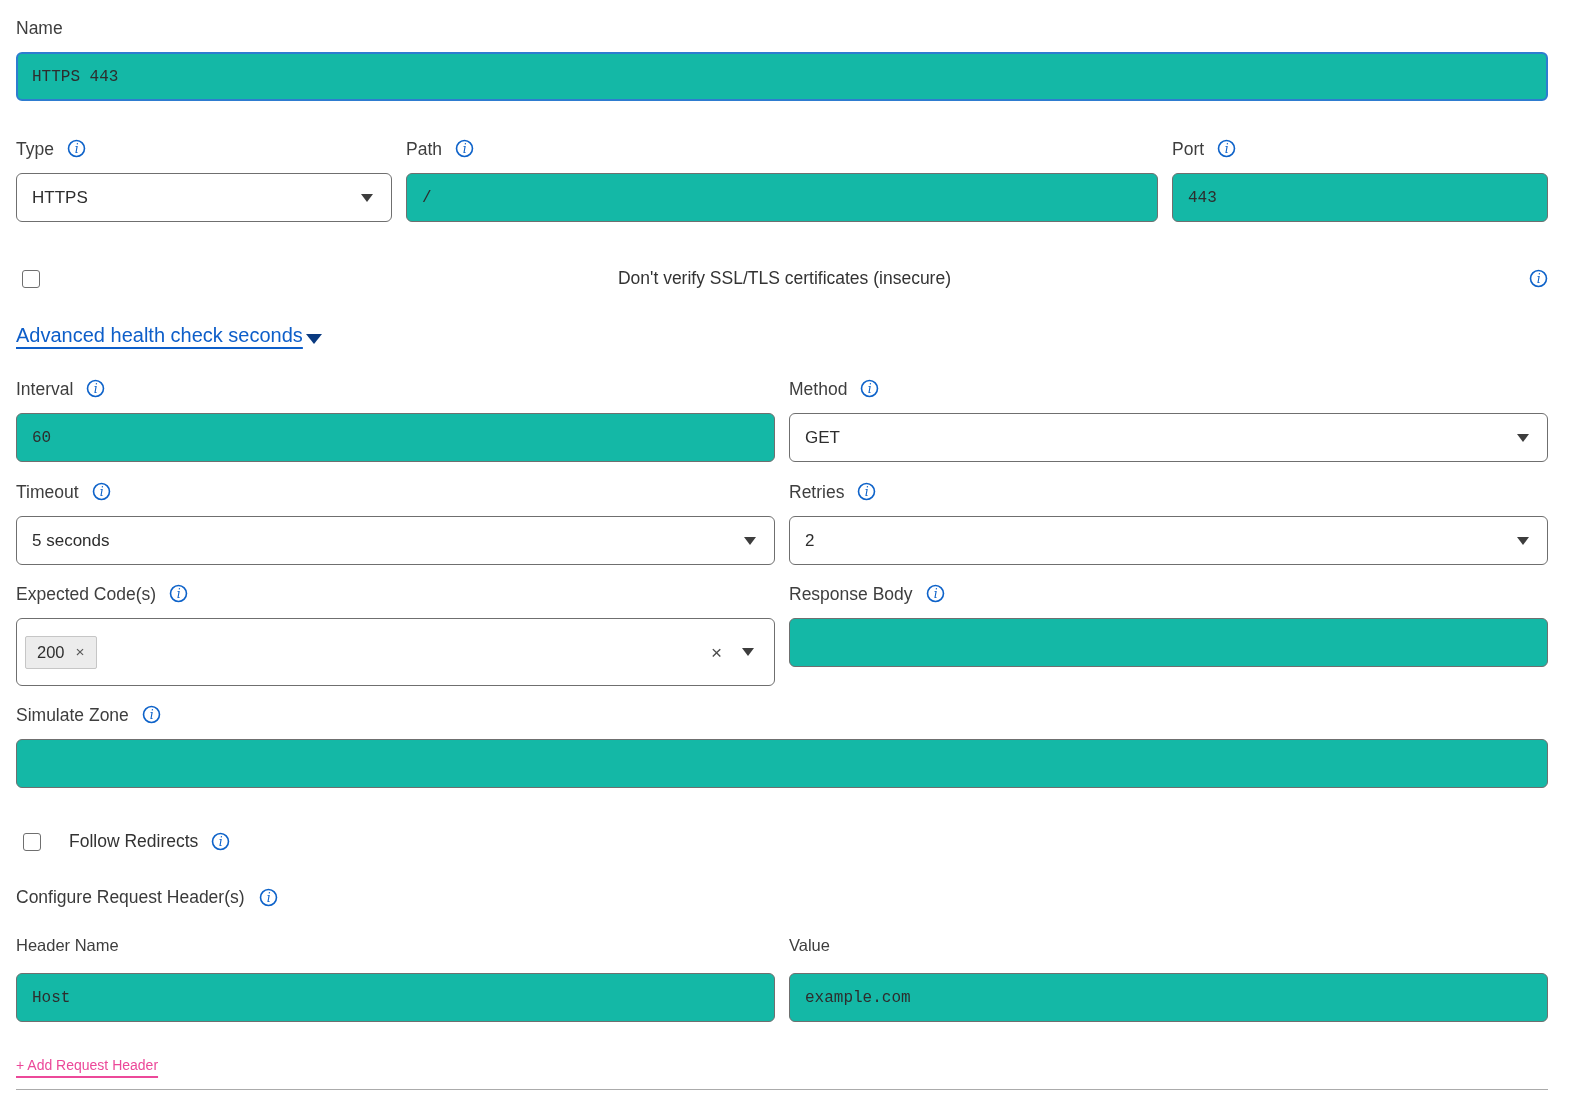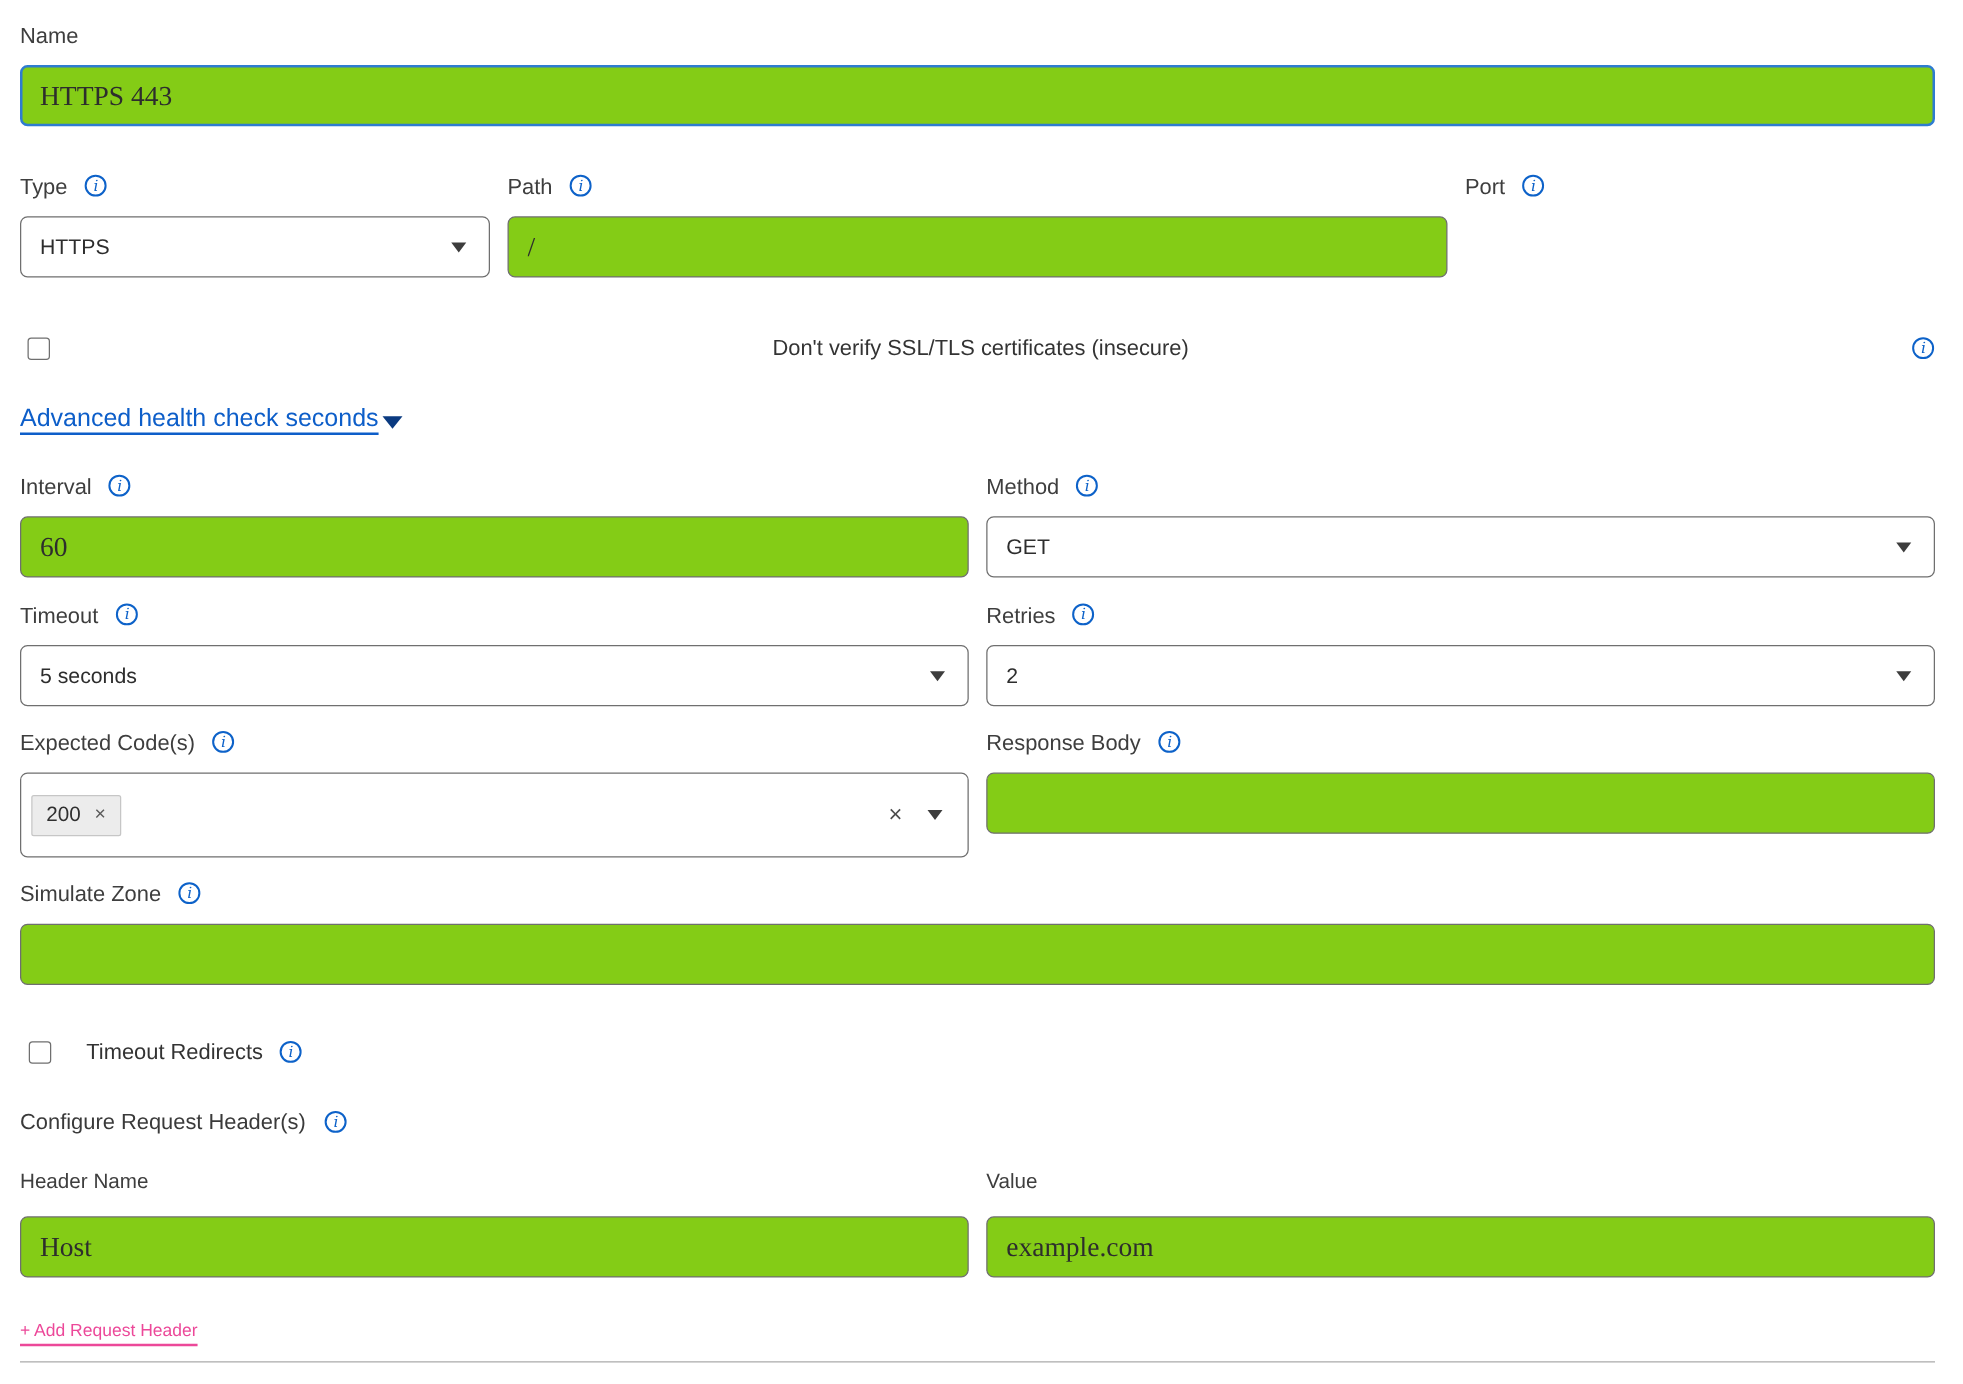--- a/index.html
+++ b/index.html
@@ -24,24 +24,24 @@
     height: 21px;
   }
   .info-svg { display: block; }
 
   input.text {
     width: 100%;
     height: 49px;
     border: 1px solid #6f6f6f;
     border-radius: 6px;
     padding: 0 15px;
-    font-family: Liberation Serif, serif;
-    font-size: 22px;
+    font-family: Liberation Mono, monospace;
+    font-size: 16px;
     color: #2d2d2d;
-    background: #84cc16;
+    background: #14b8a6;
     outline: none;
   }
   input.text.focused {
     border: 2px solid #2e7cd0;
     padding: 0 14px;
   }
 
   .select {
     position: relative;
     height: 49px;
@@ -230,20 +230,21 @@
     <div>
       <div class="label-row">
         <span class="label">Port</span>
         <span>
           <svg class="info-svg" width="19" height="19" viewBox="0 0 20 20">
             <circle cx="10" cy="10" r="8.4" fill="none" stroke="#0d62c9" stroke-width="1.7"></circle>
             <text x="10.2" y="14.3" text-anchor="middle" font-size="13" font-style="italic" font-family="DejaVu Serif, serif" fill="#0d62c9">i</text>
           </svg>
         </span>
       </div>
+      <input class="text" type="text" value="443" style="">
     </div>
   </div>
 
   <div class="checkbox-row" style="padding-left:6px;justify-content:space-between;">
     <span class="checkbox"></span>
     <span class="cb-label">Don't verify SSL/TLS certificates (insecure)</span>
     <span class="info-wrap">
       <svg class="info-svg" width="19" height="19" viewBox="0 0 20 20">
         <circle cx="10" cy="10" r="8.4" fill="none" stroke="#0d62c9" stroke-width="1.7"></circle>
         <text x="10.2" y="14.3" text-anchor="middle" font-size="13" font-style="italic" font-family="DejaVu Serif, serif" fill="#0d62c9">i</text>
@@ -362,21 +363,21 @@
           <circle cx="10" cy="10" r="8.4" fill="none" stroke="#0d62c9" stroke-width="1.7"></circle>
           <text x="10.2" y="14.3" text-anchor="middle" font-size="13" font-style="italic" font-family="DejaVu Serif, serif" fill="#0d62c9">i</text>
         </svg>
       </span>
     </div>
     <input class="text" type="text" value="" style="">
   </div>
 
   <div class="checkbox-row wide-gap" style="padding-left:7px;">
     <span class="checkbox"></span>
-    <span class="cb-label">Timeout Redirects</span>
+    <span class="cb-label">Follow Redirects</span>
     <span class="info-wrap">
       <svg class="info-svg" width="19" height="19" viewBox="0 0 20 20">
         <circle cx="10" cy="10" r="8.4" fill="none" stroke="#0d62c9" stroke-width="1.7"></circle>
         <text x="10.2" y="14.3" text-anchor="middle" font-size="13" font-style="italic" font-family="DejaVu Serif, serif" fill="#0d62c9">i</text>
       </svg>
     </span>
   </div>
 
   <div class="section-label-row">
     <span class="section-label">Configure Request Header(s)</span>

